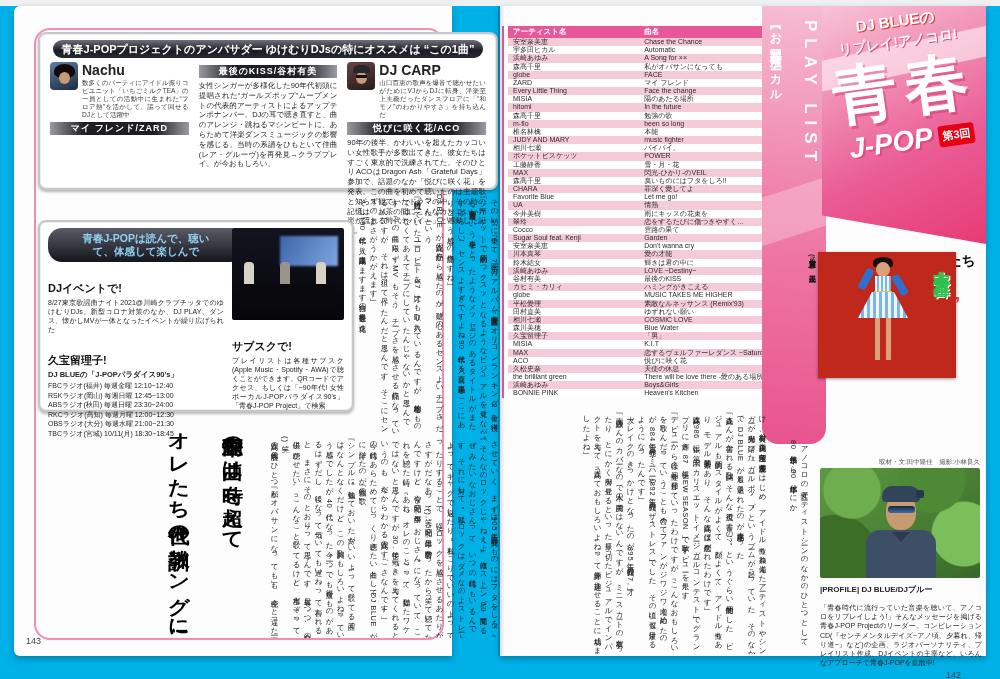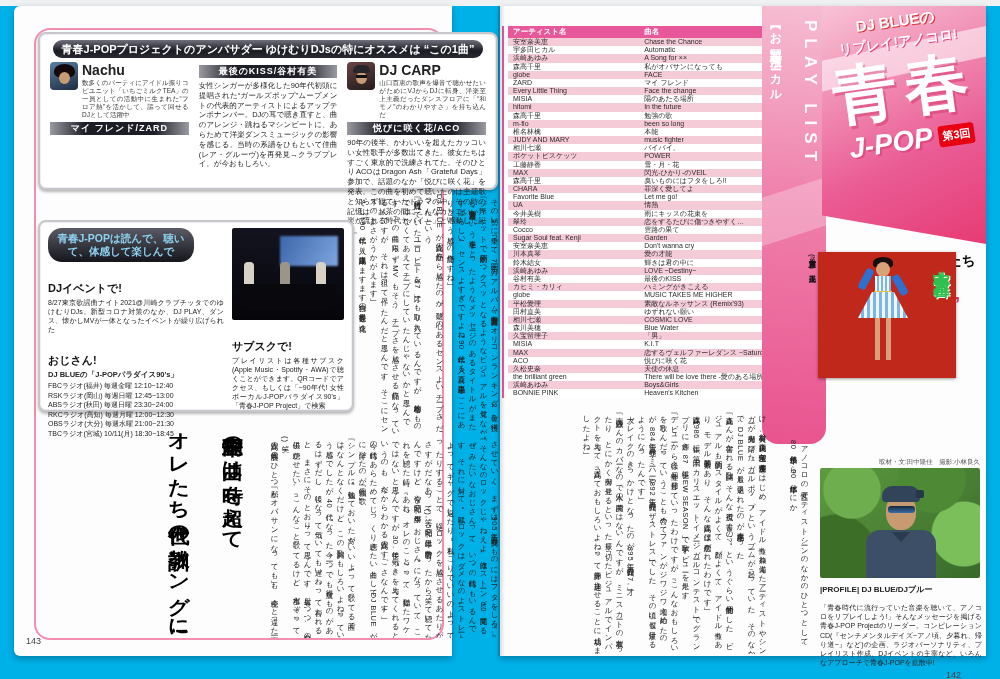--- a/index.html
+++ b/index.html
@@ -35,21 +35,21 @@
   .glasses{position:absolute;left:9px;top:13px;width:11px;height:3px;background:#111}
   .djname{font-size:14px;font-weight:bold;margin-bottom:1px}
   .djbio{font-size:6.5px;line-height:8px;color:#333;text-align:justify}
   .djbanner{margin:3px 0;height:13px;line-height:13px;text-align:center;color:#fff;font-size:9px;font-weight:bold;letter-spacing:1px;
     background:linear-gradient(90deg,#9a9aa2,#1d1d25 25%,#1d1d25 75%,#9a9aa2)}
   .djcomment{font-size:7.5px;line-height:9.8px;text-align:justify;color:#1c1c1c}
 
   #box2{left:24px;top:214px;width:316px;height:192px;padding:6px 8px;box-sizing:border-box;display:flex;gap:8px}
   .b2left{width:176px}
   .b2right{width:112px}
-  .badge{width:146px;margin:0 0 5px;padding:4px 0;border-radius:14px;text-align:center;color:#8fd3f2;
+  .badge{width:146px;margin:0 0 5px;padding:4px 25px;border-radius:14px;text-align:center;color:#8fd3f2;
     font-size:10.5px;line-height:13px;font-weight:bold;background:linear-gradient(#5b5b66,#15151d)}
   .sect{font-size:11px;font-weight:900;margin:19px 0 2px;color:#111}
   .stext{font-size:7px;line-height:9px;color:#222;text-align:justify}
   .radioprog{font-size:7.5px;font-weight:bold;margin:1px 0}
   .radioline{font-size:7px;line-height:9.5px;color:#222}
   .stagephoto{position:relative;width:112px;height:92px;background:linear-gradient(#141420,#05050a);border-radius:2px;overflow:hidden;margin-bottom:3px}
   .screen{position:absolute;right:6px;top:8px;width:58px;height:30px;background:linear-gradient(120deg,#3c66aa,#7fa6e0);filter:blur(1px)}
   .djtable{position:absolute;left:8px;bottom:10px;width:96px;height:26px;background:#08080d;border-radius:2px}
   .fig{position:absolute;width:10px;height:22px;border-radius:4px 4px 0 0;background:#d8d2c6;bottom:36px}
   .fig.f1{left:12px}.fig.f2{left:48px;background:#9a948a}.fig.f3{left:84px}
@@ -182,21 +182,21 @@
         <div class="djcomment">90年の後半、かわいいを超えたカッコいい女性歌手が多数出てきた。彼女たちはすごく東京的で洗練されてた。そのひとりACOはDragon Ash「Grateful Days」参加で、話題のなか「悦びに咲く花」を発表。この曲を初めて聴いたのは主題歌と知らず観ていたドラマの中。その時の記憶は「お茶の間にこんなカッコいい邦楽が流れる時代ヤバイ―」と感動した記憶。</div>
       </div>
     </div>
   </div>
 
   <div class="graybox" id="box2">
     <div class="b2left">
       <div class="badge">青春J-POPは読んで、聴いて、体感して楽しんで</div>
       <div class="sect">DJイベントで!</div>
       <div class="stext">8/27東京歌謡曲ナイト2021@川崎クラブチッタでのゆけむりDJs。新型コロナ対策のなか、DJ PLAY、ダンス、懐かしMVが一体となったイベントが繰り広げられた</div>
-      <div class="sect">おじさん!</div>
+      <div class="sect">久宝留理子!</div>
       <div class="radioprog">DJ BLUEの「J-POPパラダイス90's」</div>
       <div class="radioline">FBCラジオ(福井) 毎週金曜 12:10~12:40</div>
       <div class="radioline">RSKラジオ(岡山) 毎週日曜 12:45~13:00</div>
       <div class="radioline">ABSラジオ(秋田) 毎週日曜 23:30~24:00</div>
       <div class="radioline">RKCラジオ(高知) 毎週月曜 12:00~12:30</div>
       <div class="radioline">OBSラジオ(大分) 毎週水曜 21:00~21:30</div>
       <div class="radioline">TBCラジオ(宮城) 10/11(月) 18:30~18:45</div>
     </div>
     <div class="b2right">
       <div class="stagephoto">

